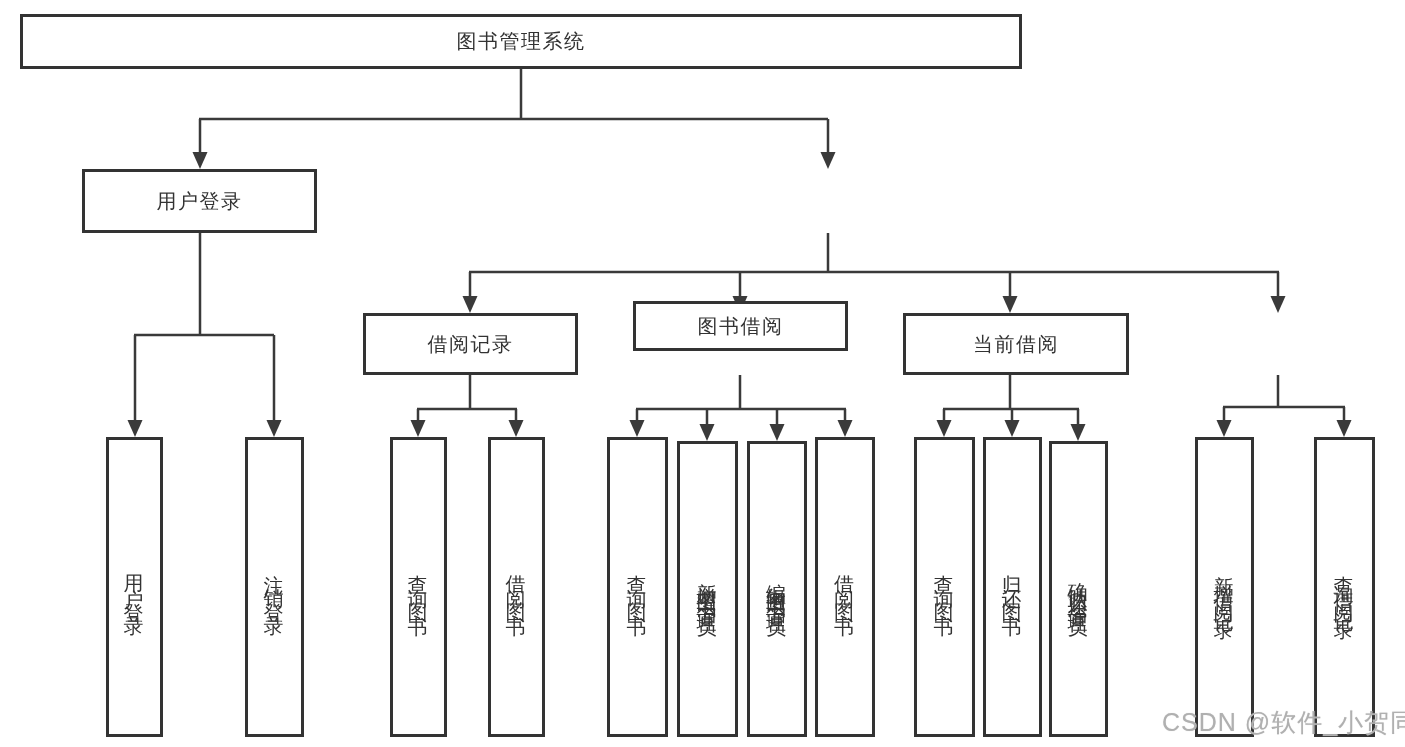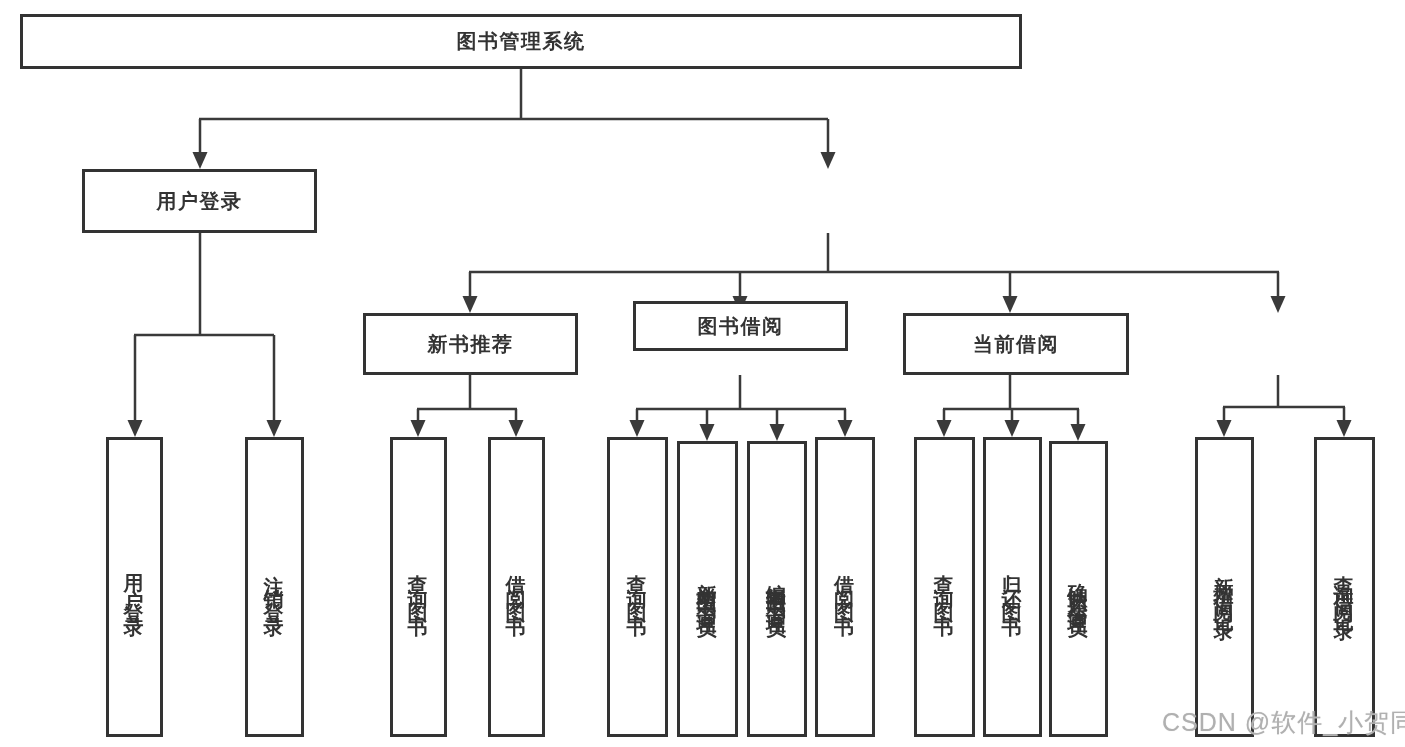--- a/index.html
+++ b/index.html
@@ -19,21 +19,20 @@
   .box {
     position: absolute;
     box-sizing: border-box;
     border: 3px solid #333333;
     background: #ffffff;
     display: flex;
     align-items: center;
     justify-content: center;
     z-index: 2;
     color: #333333;
-    font-weight: bold;
   }
   .box.h span {
     font-size: 20px;
     letter-spacing: 1.5px;
     white-space: nowrap;
   }
   .box.v {
     writing-mode: vertical-rl;
     text-orientation: mixed;
   }
@@ -113,21 +112,21 @@
 
   <div class="box h" style="left:20px;top:14px;width:1002px;height:55px">
     <span>图书管理系统</span>
   </div>
 
   <div class="box h" style="left:82px;top:169px;width:235px;height:64px">
     <span>用户登录</span>
   </div>
 
   <div class="box h" style="left:363px;top:313px;width:215px;height:62px">
-    <span>新书推荐</span>
+    <span>借阅记录</span>
   </div>
   <div class="box h" style="left:633px;top:301px;width:215px;height:50px">
     <span>图书借阅</span>
   </div>
   <div class="box h" style="left:903px;top:313px;width:226px;height:62px">
     <span>当前借阅</span>
   </div>
 
   <div class="box v sp4" style="left:106px;top:437px;width:57px;height:300px">
     <span>用户登录</span>

